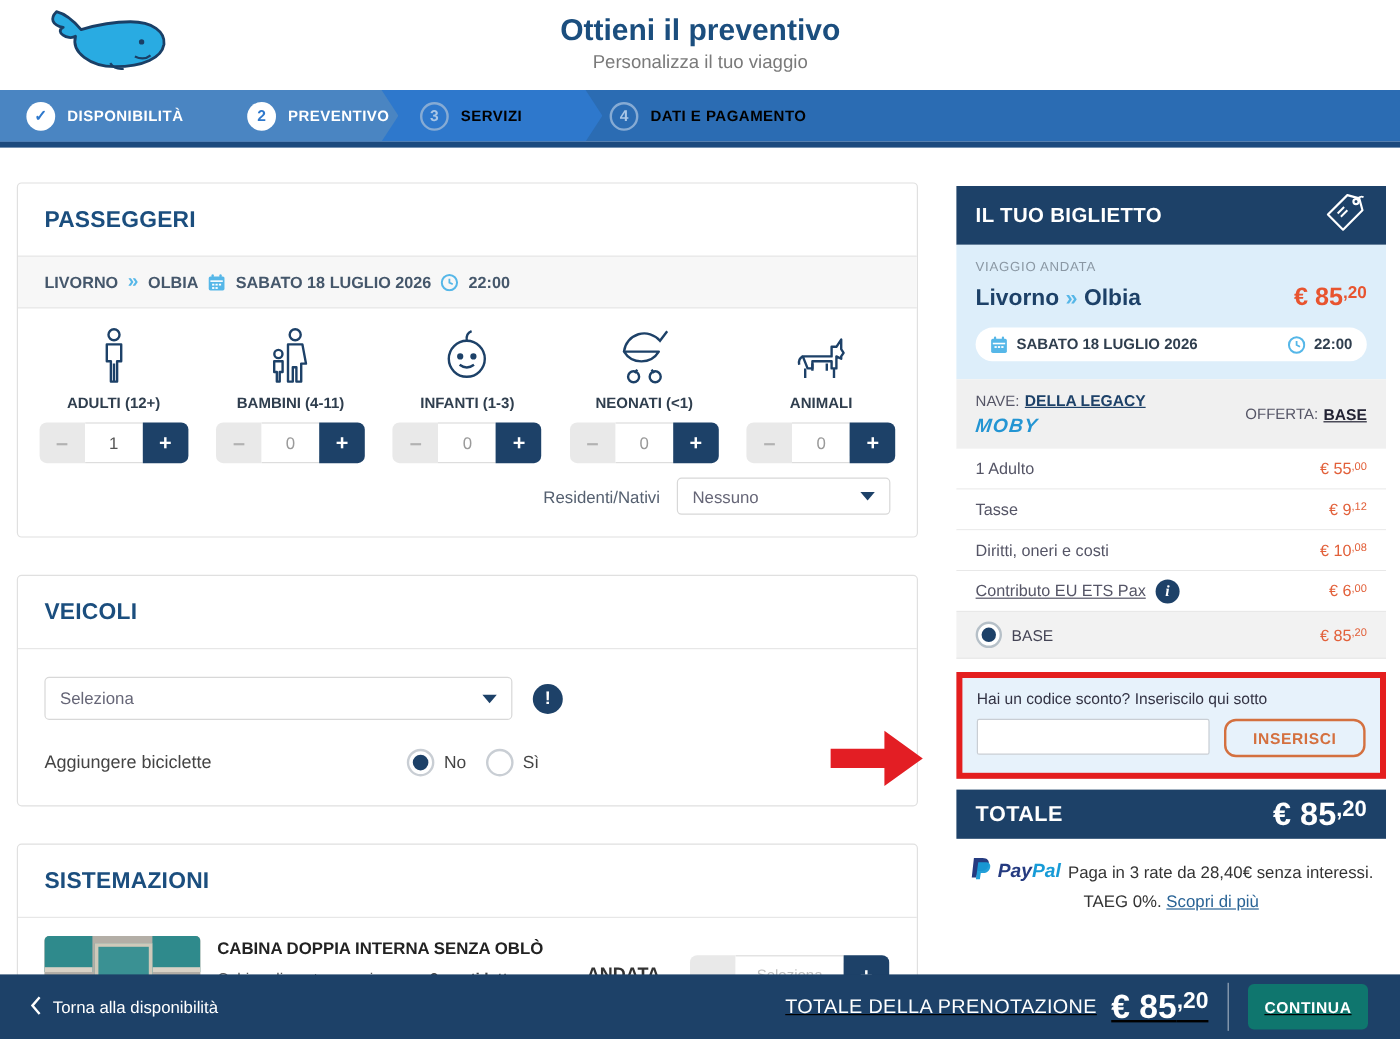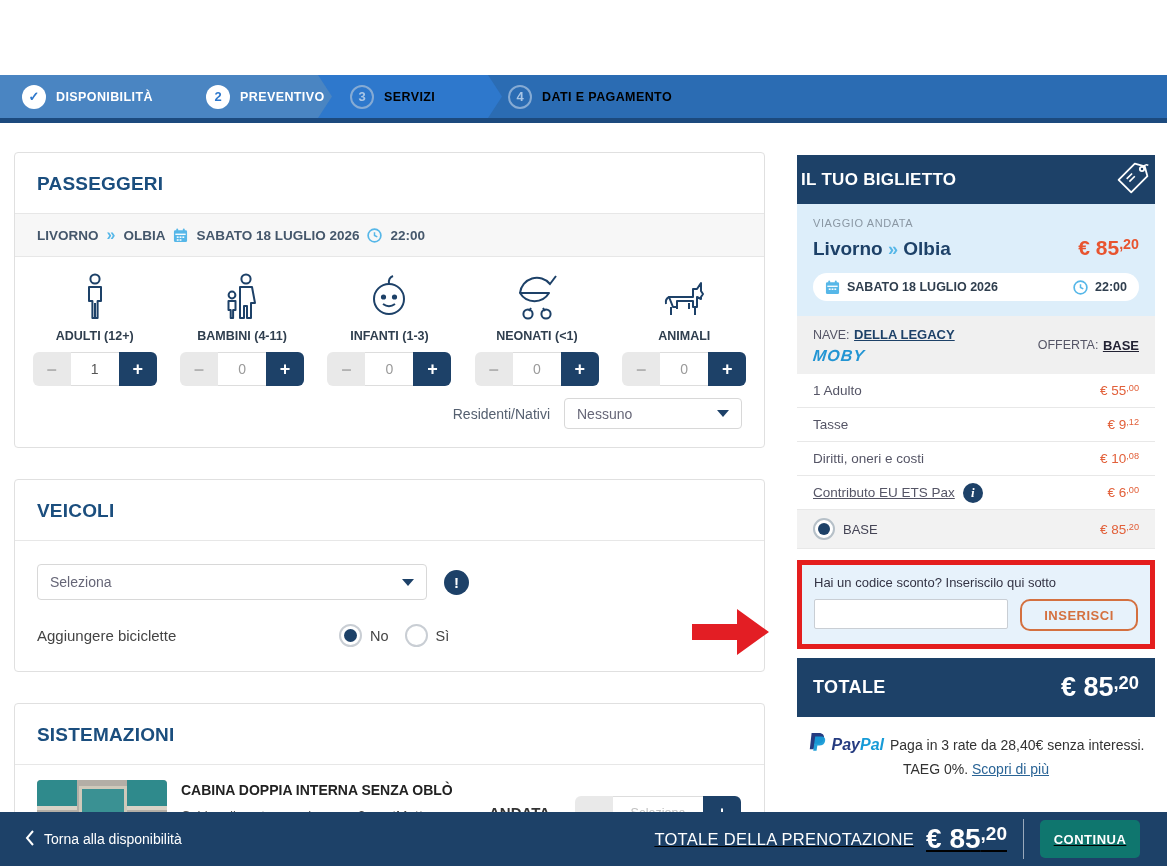--- a/index.html
+++ b/index.html
@@ -84,21 +84,21 @@
   .cabin-name { font-size:14px; font-weight:bold; color:#222; margin-top:2px; }
   .cabin-desc { font-size:13px; color:#555; line-height:1.6; margin-top:8px; }
   .cabin-desc b { color:#444; }
   .andata-label { font-size:15px; font-weight:bold; color:#333; margin:24px 0 0 32px; width:86px; }
   .sist-stepper { margin-top:16px; }
   .st-val-wide { width:90px; font-size:12.5px; }
   .st-val-wide::placeholder { color:#c0c0c0; }
 
   
   .sidebar { position:absolute; top:155px; left:797px; width:358px; }
-  .tk-header { height:49px; background:#1d4168; display:flex; align-items:center; justify-content:space-between; padding:0 4px; }
+  .tk-header { height:49px; background:#1d4168; display:flex; align-items:center; justify-content:space-between; padding:0 16px; }
   .tk-title { color:#fff; font-weight:bold; font-size:17px; letter-spacing:.3px; }
   .tk-blue { background:#ddeefa; padding:13px 16px 15px; }
   .trip-label { font-size:11px; color:#8a97a3; letter-spacing:.6px; margin-bottom:7px; }
   .trip-row { display:flex; justify-content:space-between; align-items:baseline; }
   .trip-route { font-size:19px; font-weight:bold; color:#1d4168; }
   .trip-route .route-sep { font-size:18px; }
   .price { color:#e2603a; white-space:nowrap; }
   .dec { font-size:.68em; vertical-align:.4em; }
   .trip-price { font-size:21px; font-weight:bold; color:#e8542f; }
   .pill { background:#fff; border-radius:15px; height:28px; display:flex; align-items:center; justify-content:space-between;
@@ -125,21 +125,21 @@
   .base-radio.sel::after { width:12px; height:12px; }
   .base-label { font-size:13px; color:#445; }
 
   .tk-discount { margin-top:11px; border:5px solid #e41e1e; background:#e7f2fb; padding:10px 12px 13px; }
   .disc-q { font-size:13px; color:#334; margin-bottom:9px; }
   .disc-row { display:flex; gap:12px; }
   .disc-input { flex:1; height:30px; border:1px solid #c9ced4; border-radius:2px; background:#fff; padding:0 8px; font-size:13px; }
   .disc-btn { width:118px; height:32px; border:2px solid #d4703f; border-radius:10px; background:transparent; color:#d4703f;
     font-weight:bold; font-size:13px; letter-spacing:.5px; cursor:pointer; font-family:"Liberation Sans",sans-serif; }
 
-  .tk-total { margin-top:9px; height:59px; background:#1d4168; display:flex; justify-content:space-between; align-items:center; padding:0 16px; }
+  .tk-total { margin-top:9px; height:41px; background:#1d4168; display:flex; justify-content:space-between; align-items:center; padding:0 16px; }
   .total-label { color:#fff; font-size:18px; font-weight:bold; letter-spacing:.4px; }
   .total-price { color:#fff; font-size:27px; font-weight:bold; }
 
   .tk-paypal { margin-top:15px; text-align:center; font-size:14px; color:#333; line-height:1.55; }
   .pp-line1 { display:flex; align-items:center; justify-content:center; gap:6px; }
   .pp-word { font-style:italic; font-weight:bold; font-size:16px; }
   .pp-pay { color:#253b80; } .pp-pal { color:#179bd7; }
   .pp-link { color:#2a6496; text-decoration:underline; cursor:pointer; }
 
   .red-arrow { position:absolute; left:692px; top:607px; z-index:20; }
@@ -153,20 +153,34 @@
   .footer-total-price { color:#fff; font-size:28px; font-weight:bold; margin-left:-4px; }
   .footer-div { width:1px; height:40px; background:rgba(255,255,255,.55); }
   .continue-btn { width:100px; height:38px; background:#0f766e; border:none; border-radius:5px; color:#fff; font-weight:bold;
     font-size:13px; letter-spacing:.5px; cursor:pointer; font-family:"Liberation Sans",sans-serif; }
 </style>
 </head>
 <body>
 
 <div id="app">
 
+  <div class="header">
+    <div class="logo">
+      <svg width="112" height="56" viewBox="0 0 120 60">
+        <path d="M14 4 C8 10 10 16 20 18 C12 22 24 30 31 26 C27 40 44 53 66 53 C92 53 108 45 110 33 C111 22 100 13 80 13 C60 13 46 17 36 20 C30 13 22 6 14 4 Z" fill="#29abe2" stroke="#1a3f66" stroke-width="2.5" stroke-linejoin="round"></path>
+        <circle cx="90" cy="31" r="2.4" fill="#1a3f66"></circle>
+        <path d="M84 44 q8 4 14 -1" fill="none" stroke="#1a3f66" stroke-width="2"></path>
+        <path d="M62 50 q4 6 12 5" fill="none" stroke="#1a3f66" stroke-width="2"></path>
+      </svg>
+    </div>
+    <div class="title-wrap">
+      <div class="page-title">Ottieni il preventivo</div>
+      <div class="page-subtitle">Personalizza il tuo viaggio</div>
+    </div>
+  </div>
 
   <div class="steps">
     <div class="seg-base"></div>
     <div class="seg seg2"></div>
     <div class="seg seg1"></div>
     <div class="steps-strip"></div>
 
     <div class="step-item" style="left:22px;">
       <div class="step-circle circle-done">✓</div>
       <div class="step-label">DISPONIBILITÀ</div>

